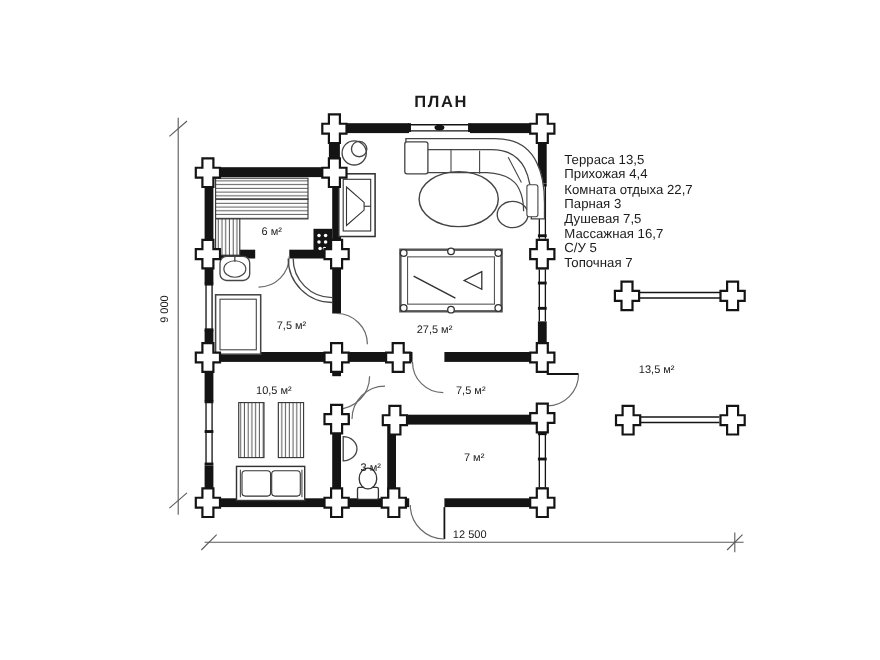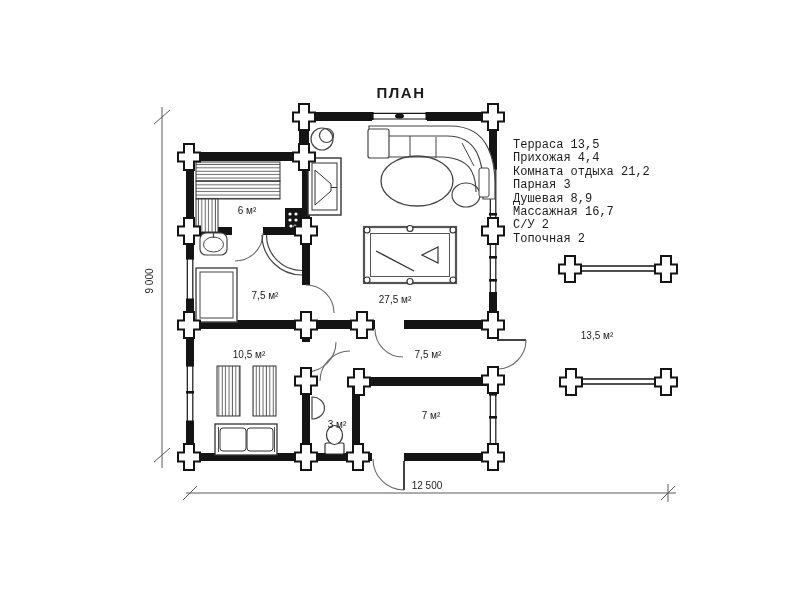--- a/index.html
+++ b/index.html
@@ -1,40 +1,40 @@
 <!DOCTYPE html>
 <html><head>
 <meta charset="utf-8">
 <style>
   html,body{margin:0;padding:0;background:#fff;}
   #canvas{position:relative;width:800px;height:600px;background:#fff;overflow:hidden;
           font-family:"Liberation Sans", sans-serif;}
   #plan-svg{position:absolute;left:0;top:0;}
   .title{position:absolute;left:356px;top:84px;width:90px;text-align:center;
          font-size:15px;font-weight:bold;letter-spacing:1.5px;color:#1b1b1b;}
-  .legend{position:absolute;left:513px;top:139px;color:#1b1b1b;font-size:12px;line-height:13.4px;font-family:Liberation Mono, monospace;}
+  .legend{position:absolute;left:513px;top:139px;color:#1b1b1b;font-size:12px;line-height:13.4px;}
   .legend div{white-space:nowrap;}
   svg text{font-family:"Liberation Sans", sans-serif;font-size:10px;fill:#1b1b1b;}
 </style>
 </head>
 <body>
 
 <div id="canvas">
 
   <div class="title">ПЛАН</div>
 
   <div class="legend">
     <div>Терраса 13,5</div>
     <div>Прихожая 4,4</div>
-    <div>Комната отдыха 21,2</div>
+    <div>Комната отдыха 22,7</div>
     <div>Парная 3</div>
-    <div>Душевая 8,9</div>
+    <div>Душевая 7,5</div>
     <div>Массажная 16,7</div>
-    <div>С/У 2</div>
-    <div>Топочная 2</div>
+    <div>С/У 5</div>
+    <div>Топочная 7</div>
   </div>
 
   <svg id="plan-svg" width="800" height="600" viewBox="0 0 800 600">
     <defs>
       <path id="cross" d="M-5,-13 H5 V-4.5 H11 V4.5 H5 V13 H-5 V4.5 H-11 V-4.5 H-5 Z" fill="#ffffff" stroke="#141414" stroke-width="2"></path>
       <pattern id="hatchH" patternUnits="userSpaceOnUse" width="4" height="3.4">
         <rect width="4" height="3.4" fill="#ffffff"></rect>
         <line x1="0" y1="1.2" x2="4" y2="1.2" stroke="#555" stroke-width="0.9"></line>
       </pattern>
       <pattern id="hatchV" patternUnits="userSpaceOnUse" width="3.4" height="4">

